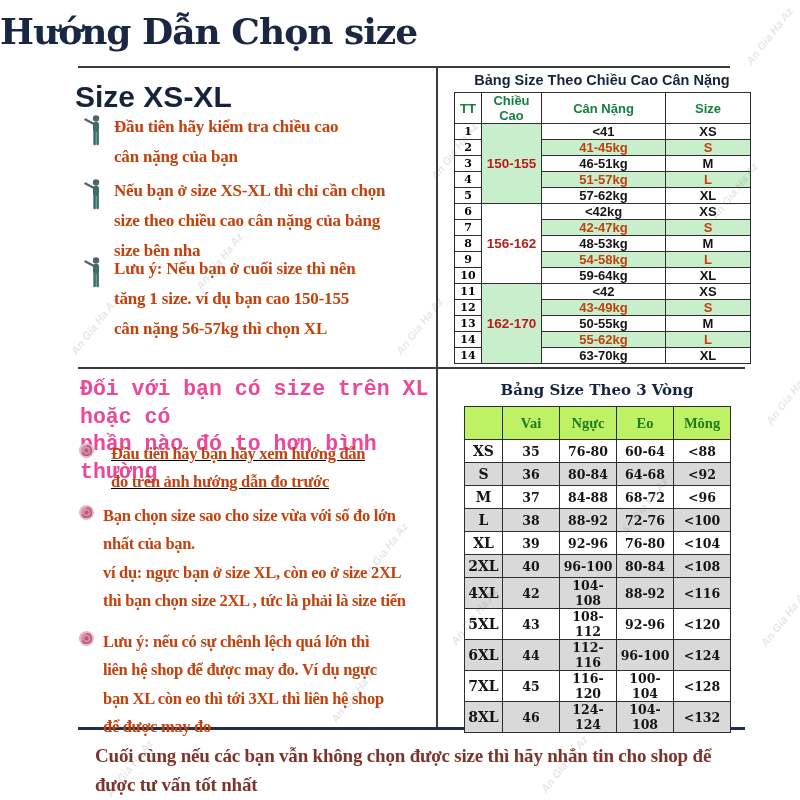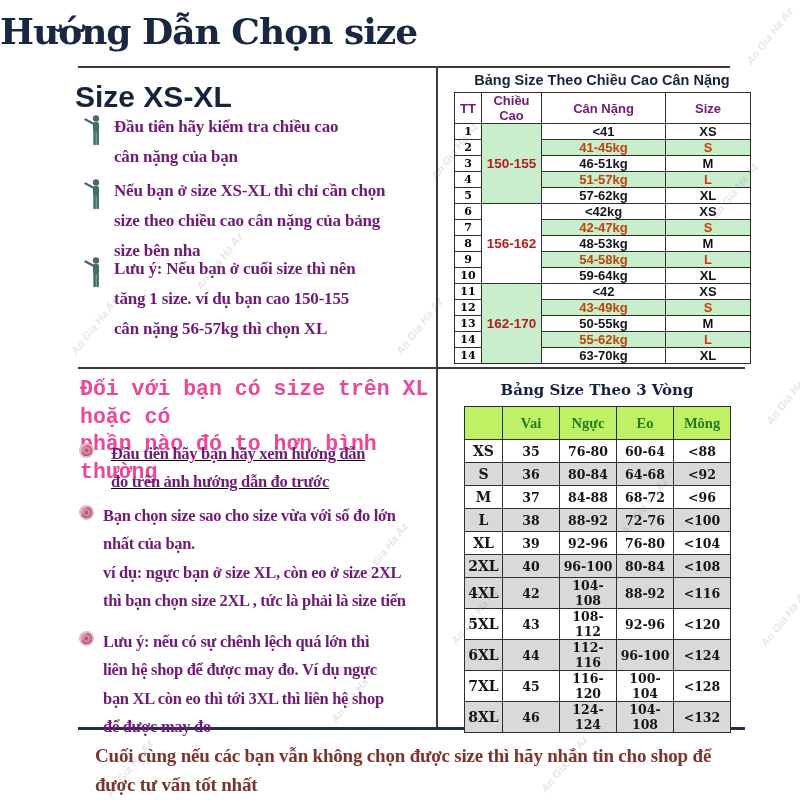--- a/index.html
+++ b/index.html
@@ -22,21 +22,21 @@
   
   .lt-heading{
     position:absolute;left:75px;top:80px;
     font-family:"Liberation Sans",sans-serif;font-weight:bold;
     font-size:30px;color:#16233d;
   }
   .bullet{position:absolute;display:flex;align-items:flex-start;}
   .bullet .icon{flex:0 0 auto;margin-top:2px;}
   .bullet .txt{
     font-family:"Liberation Serif",serif;font-weight:bold;font-size:17px;
-    color:#701a75;line-height:1.75;white-space:pre-line;letter-spacing:-0.2px;
+    color:#c2410c;line-height:1.75;white-space:pre-line;letter-spacing:-0.2px;
   }
   #lt-b1{left:84px;top:112px;width:348px;gap:10px;}
   #lt-b2{left:84px;top:176px;width:348px;gap:10px;}
   #lt-b3{left:84px;top:254px;width:348px;gap:10px;}
   .lb-heading{
     position:absolute;left:80px;top:376px;width:362px;
     font-family:Liberation Mono, monospace;font-weight:bold;
     font-size:21.5px;color:#ec4899;line-height:1.28;white-space:pre-line;
   }
   #lb-b1{left:78px;top:440px;width:352px;gap:16px;text-decoration:underline;}
@@ -45,21 +45,21 @@
   #lb-b1 .txt,#lb-b2 .txt,#lb-b3 .txt{font-size:16.5px;line-height:1.72;letter-spacing:-0.3px;}
   
   #table1-wrap{position:absolute;left:454px;top:72px;width:296px;}
   .t1-title{
     text-align:center;font-family:"Liberation Sans",sans-serif;font-weight:bold;
     font-size:14.5px;color:#16233d;margin-bottom:4px;
   }
   #table1-wrap table{border-collapse:collapse;width:100%;table-layout:fixed;}
   #table1-wrap th,#table1-wrap td{border:1.5px solid #2e2e2e;text-align:center;padding:0;}
   #table1-wrap th{
-    font-family:"Liberation Sans",sans-serif;font-size:13px;color:#701a75;
+    font-family:"Liberation Sans",sans-serif;font-size:13px;color:#15803d;
     height:21px;font-weight:bold;
   }
   #table1-wrap td{height:15px;}
   .tt-cell{font-family:"DejaVu Serif",serif;font-weight:bold;font-size:11px;}
   .height-cell{
     font-family:"Liberation Sans",sans-serif;font-weight:bold;
     font-size:13.5px;color:#b91c1c;
   }
   .hg-green{background:#c9eecb;}
   .weight-cell,.size-cell{

